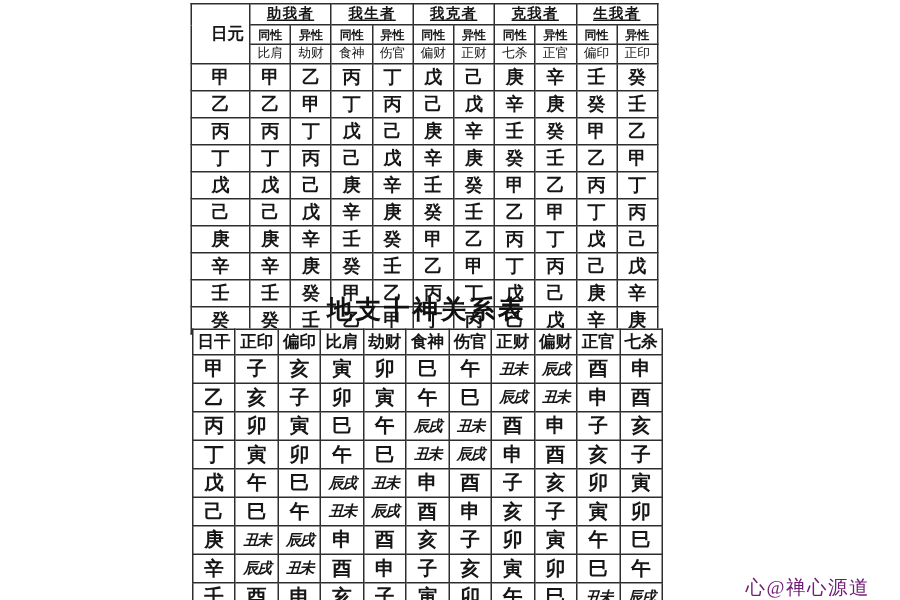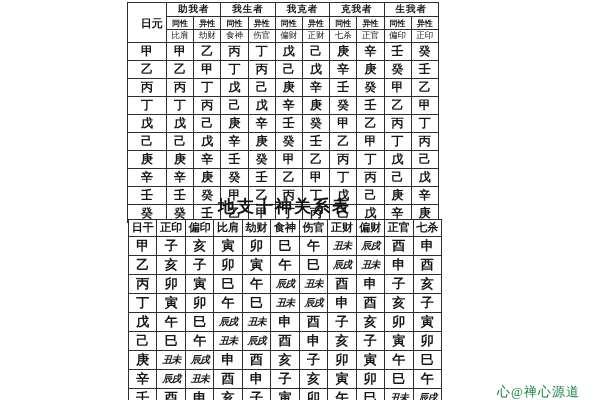--- a/index.html
+++ b/index.html
@@ -14,21 +14,21 @@
   }
   th,td{
     border:1px solid #2e2e2e;
     text-align:center;vertical-align:middle;
     padding:0;color:#161616;font-weight:700;
     white-space:nowrap;overflow:hidden;
   }
 
   
   #stemTable{left:127px;top:2px;width:311px;}
-  #stemTable .grp{height:13px;font-size:9.5px;letter-spacing:1px;}
+  #stemTable .grp{height:13px;font-size:9.5px;letter-spacing:1px;text-decoration:underline;}
   #stemTable .pol{height:12px;font-size:8px;font-weight:700;}
   #stemTable .god{height:12px;font-size:8.5px;font-weight:400;}
   #stemTable .stem,#stemTable .scell{height:14px;font-size:12px;}
   .corner-inner{
     display:inline-block;width:1.15em;word-break:break-all;
     line-height:1.45;font-size:11px;font-weight:700;text-align:center;
   }
 
   
   #branchTable{left:128px;top:219px;width:313px;}
@@ -36,21 +36,21 @@
   #branchTable .stem,#branchTable .bcell{height:16.4px;font-size:13px;}
   #branchTable .dbl{font-size:10px;letter-spacing:-1px;font-style:italic;}
 
   .title{
     position:absolute;left:128px;top:195px;width:313px;
     text-align:center;font-size:17px;font-weight:700;
     letter-spacing:2px;color:#111;
   }
   .watermark{
     position:absolute;left:497px;top:383px;
-    font-size:13px;color:#15803d;letter-spacing:1px;font-weight:400;
+    font-size:13px;color:#701a75;letter-spacing:1px;font-weight:400;
   }
 </style>
 </head>
 <body>
 
 <table id="stemTable">
   <colgroup>
       <col style="width: 39px;">
       <col style="width: 27.2px;">
       <col style="width: 27.2px;">

